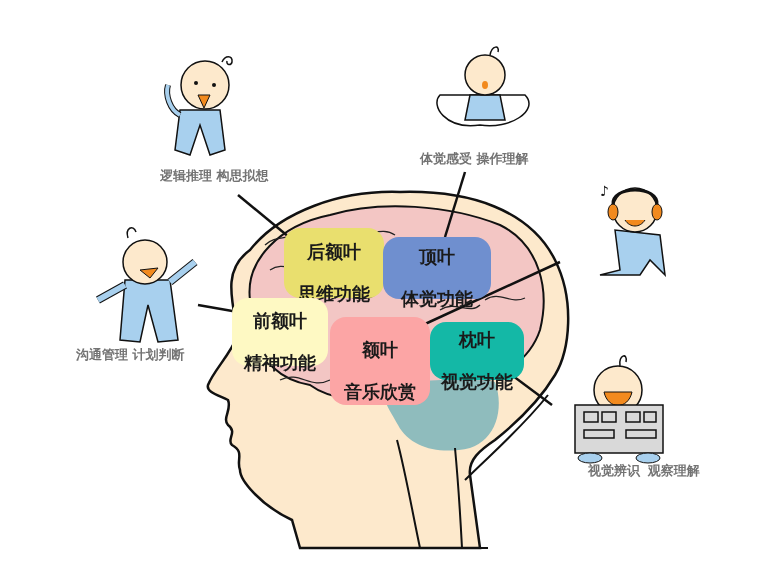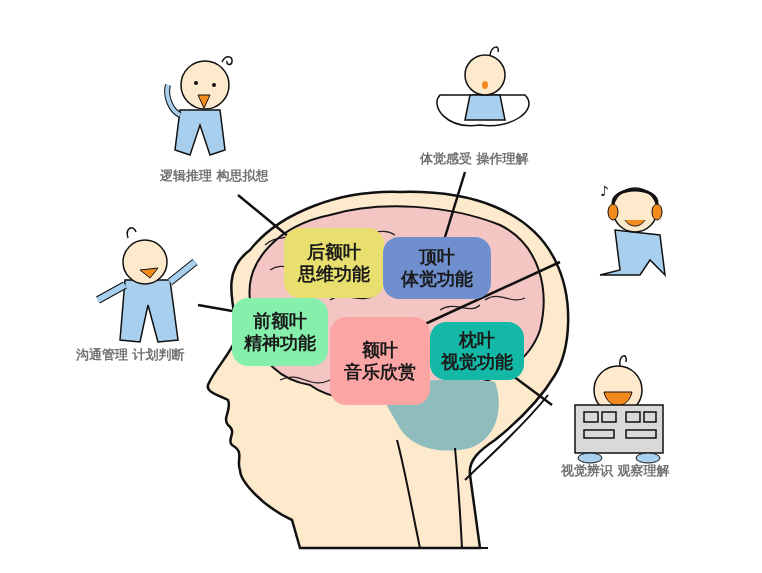--- a/index.html
+++ b/index.html
@@ -1,20 +1,20 @@
 <!DOCTYPE html>
 <html><head>
 <meta charset="utf-8">
 <style>
   html,body{margin:0;padding:0;background:#ffffff;}
   #stage{position:relative;width:762px;height:573px;overflow:hidden;background:#fff;font-family:"DejaVu Sans","Liberation Sans",sans-serif;}
   svg.art{position:absolute;left:0;top:0;}
   .caption{position:absolute;color:#737373;font-size:13px;font-weight:bold;white-space:nowrap;letter-spacing:0px;}
   .region{position:absolute;display:flex;flex-direction:column;align-items:center;justify-content:center;color:#1a1a1a;font-size:18px;font-weight:bold;line-height:22px;border-radius:16px;}
-  .region span{display:block;}
+  .region span{display:block;margin-top:20px;}
 </style>
 </head>
 <body>
 
 <div id="stage">
   <svg class="art" width="762" height="573" viewBox="0 0 762 573">
 
     <path d="M300 548 L292 520 C260 505 240 480 240 470 C236 460 245 452 232 445 C226 440 238 432 228 425 C222 418 232 410 228 400 C218 395 206 392 208 385 C214 370 230 355 238 335 C232 300 222 270 250 250 C280 212 340 190 400 192 C470 190 530 210 555 260 C575 300 570 350 555 375 C540 400 520 420 495 440 C480 450 468 460 470 475 L480 548 Z" fill="#fde9cc" stroke="#111" stroke-width="2.5"></path>
 
     <path d="M250 300 C245 260 280 225 330 215 C380 200 450 205 500 225 C540 245 550 290 540 330 C530 360 500 380 470 385 C450 395 420 395 400 392 C370 405 330 400 310 385 C280 380 260 360 255 335 Z" fill="#f3c6c4" stroke="#111" stroke-width="2"></path>
@@ -104,30 +104,30 @@
   </svg>
 
   <div class="region" style="left:284px;top:228px;width:100px;height:70px;background:#e9df6e;">
     <span>后额叶</span>
     <span>思维功能</span>
   </div>
   <div class="region" style="left:383px;top:237px;width:108px;height:62px;background:#6f8fcf;">
     <span>顶叶</span>
     <span>体觉功能</span>
   </div>
-  <div class="region" style="left:232px;top:298px;width:96px;height:68px;background:#86efac;">
+  <div class="region" style="left:232px;top:298px;width:96px;height:68px;background:#fef9c3;">
     <span>前额叶</span>
     <span>精神功能</span>
   </div>
   <div class="region" style="left:330px;top:317px;width:100px;height:88px;background:#fca5a5;">
     <span>额叶</span>
     <span>音乐欣赏</span>
   </div>
   <div class="region" style="left:430px;top:322px;width:94px;height:58px;background:#14b8a6;">
     <span>枕叶</span>
     <span>视觉功能</span>
   </div>
 
   <div class="caption" style="left:160px;top:167px;">逻辑推理  构思拟想</div>
   <div class="caption" style="left:420px;top:150px;">体觉感受  操作理解</div>
   <div class="caption" style="left:76px;top:346px;">沟通管理  计划判断</div>
-  <div class="caption" style="left:561px;top:462px;">视觉辨识  观察理解</div>
+  <div class="caption" style="left:588px;top:462px;font-family:Liberation Mono, monospace;">视觉辨识  观察理解</div>
 </div>
 
 </body></html>

